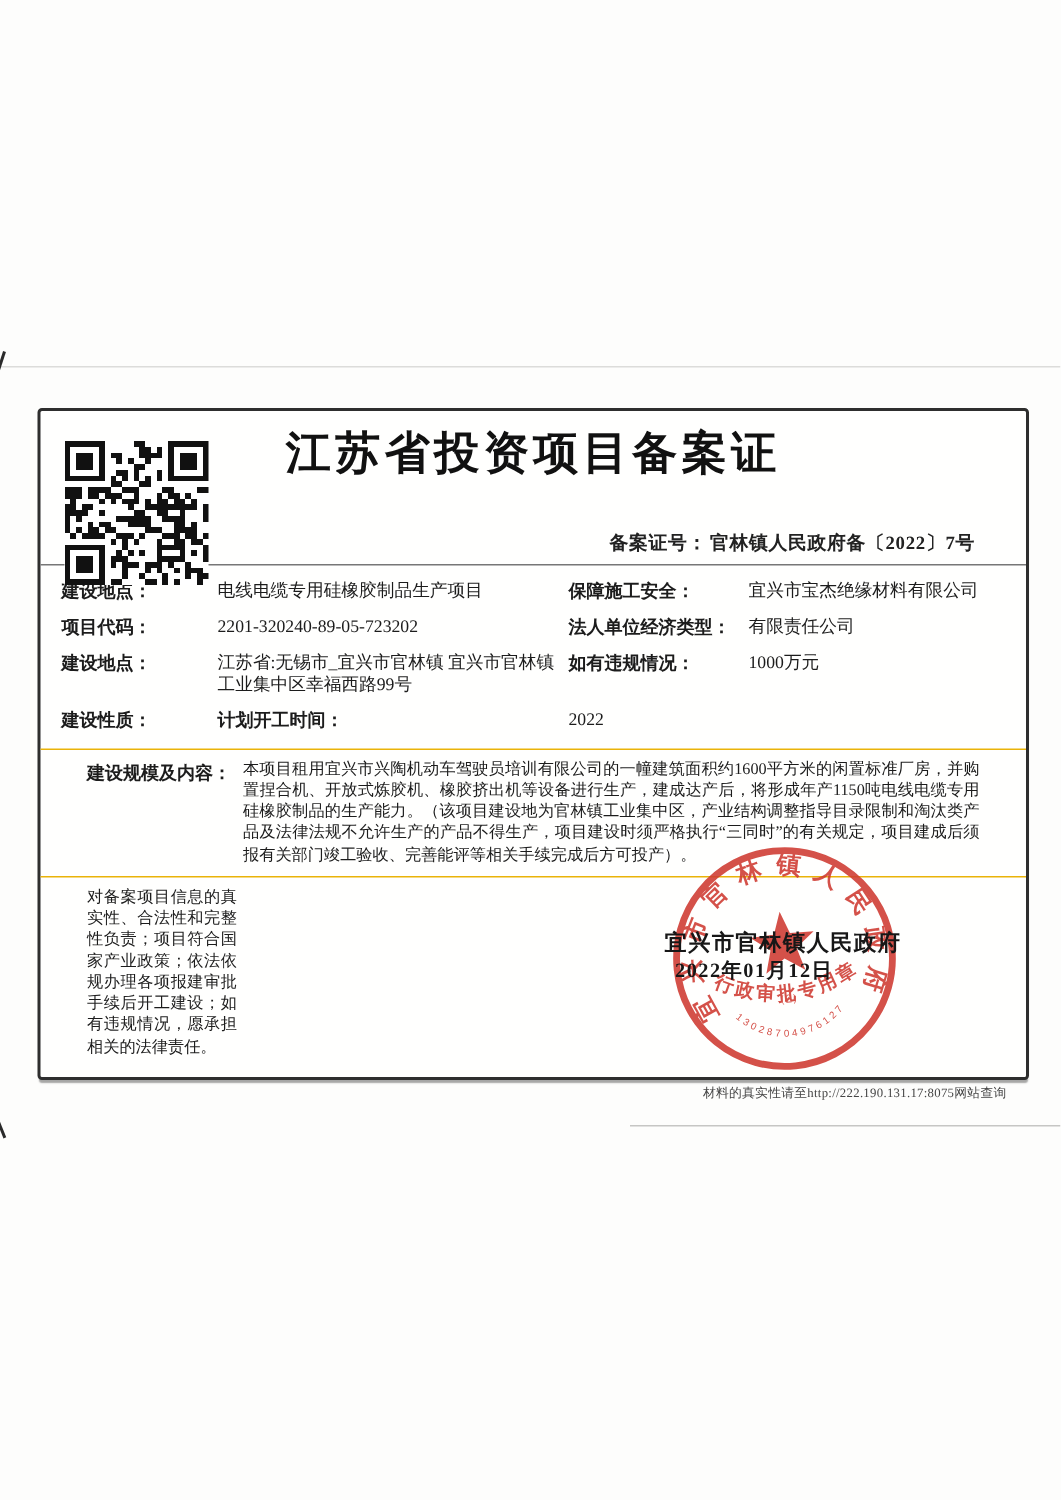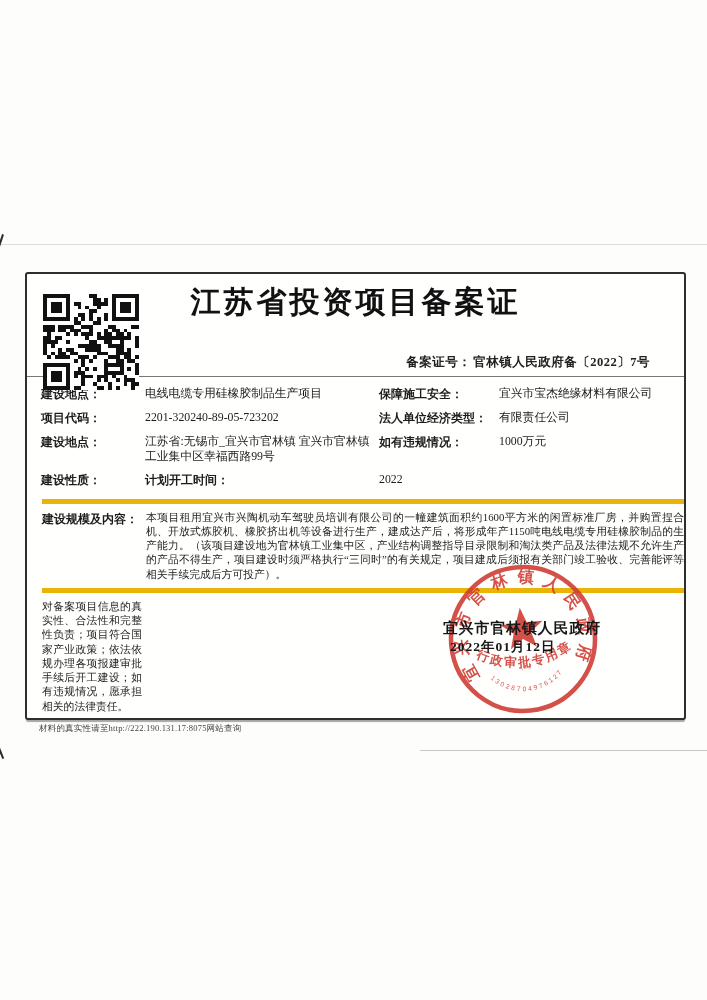--- a/index.html
+++ b/index.html
@@ -35,21 +35,21 @@
   
   .fields{
     display:grid;grid-template-columns:100px 230px 116px 1fr;
     column-gap:4px;row-gap:7px;padding:9px 14px 10px;align-items:start;
   }
   .flabel{font-family:"Liberation Sans", sans-serif;font-weight:700;font-size:12px;white-space:nowrap;}
   .fvalue{font-size:11.8px;line-height:1.3;}
 
   .section{
     display:grid;grid-template-columns:100px 1fr;column-gap:4px;
-    padding:6px 0 7px;border-top:5px solid #eab308;margin-left:15px;
+    padding:6px 31px 7px;border-top:1px solid #eab308;
   }
   .section .flabel{padding-top:1px;}
   .ptext{font-size:10.8px;line-height:1.32;text-align:justify;margin:0;}
 
   .bottom{position:relative;border-top:1px solid #8a8a8a;height:126px;}
   .safety-p{
     position:absolute;left:14px;top:6px;width:428px;
     font-size:11.3px;line-height:1.42;text-align:justify;margin:0;
   }
   .safety-p .flabel{display:inline-block;margin-right:22px;font-size:12px;}
@@ -62,21 +62,21 @@
   .sig-org{
     position:absolute;left:416px;top:345px;z-index:2;
     font-size:14.8px;font-weight:600;letter-spacing:1px;color:#171717;white-space:nowrap;
   }
   .sig-date{
     position:absolute;left:423px;top:364px;z-index:2;
     font-size:13.5px;font-weight:600;letter-spacing:1px;color:#171717;white-space:nowrap;
   }
 
   .footer-note{
-    position:absolute;left:39px;top:723px;width:659px;text-align:left;
+    position:absolute;left:12px;top:723px;width:659px;text-align:right;
     font-size:8.5px;color:#454545;letter-spacing:.2px;
   }
 </style>
 </head>
 <body>
 
 <div class="scan-line" style="left:0;top:244px;width:707px;"></div>
 <div class="scan-tick" style="left:0;top:234px;width:2px;height:13px;transform:rotate(18deg);"></div>
 <div class="scan-line" style="left:420px;top:750px;width:287px;background:#c6c6c4;"></div>
 <div class="scan-tick" style="left:0;top:747px;width:2px;height:12px;transform:rotate(-22deg);"></div>

